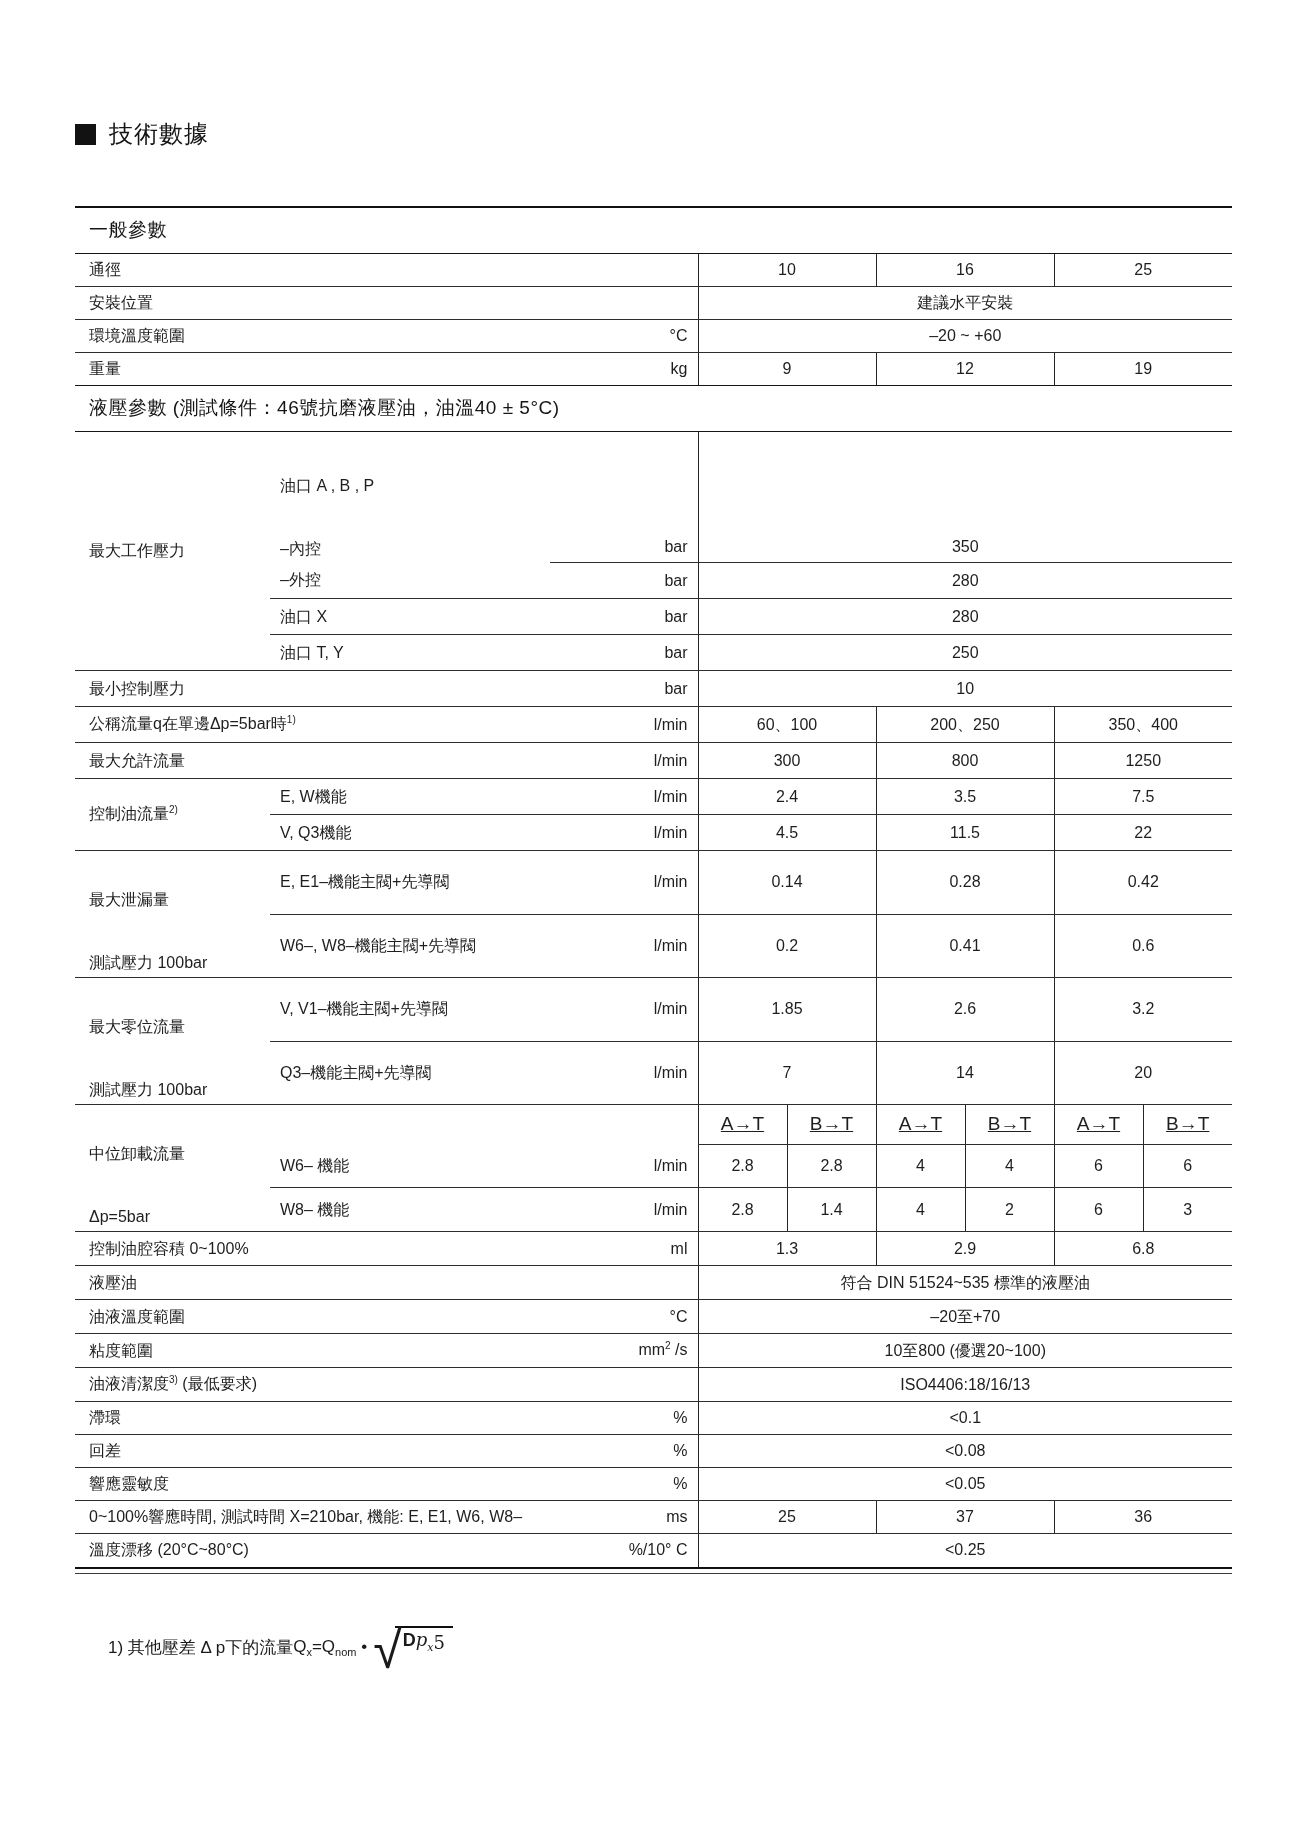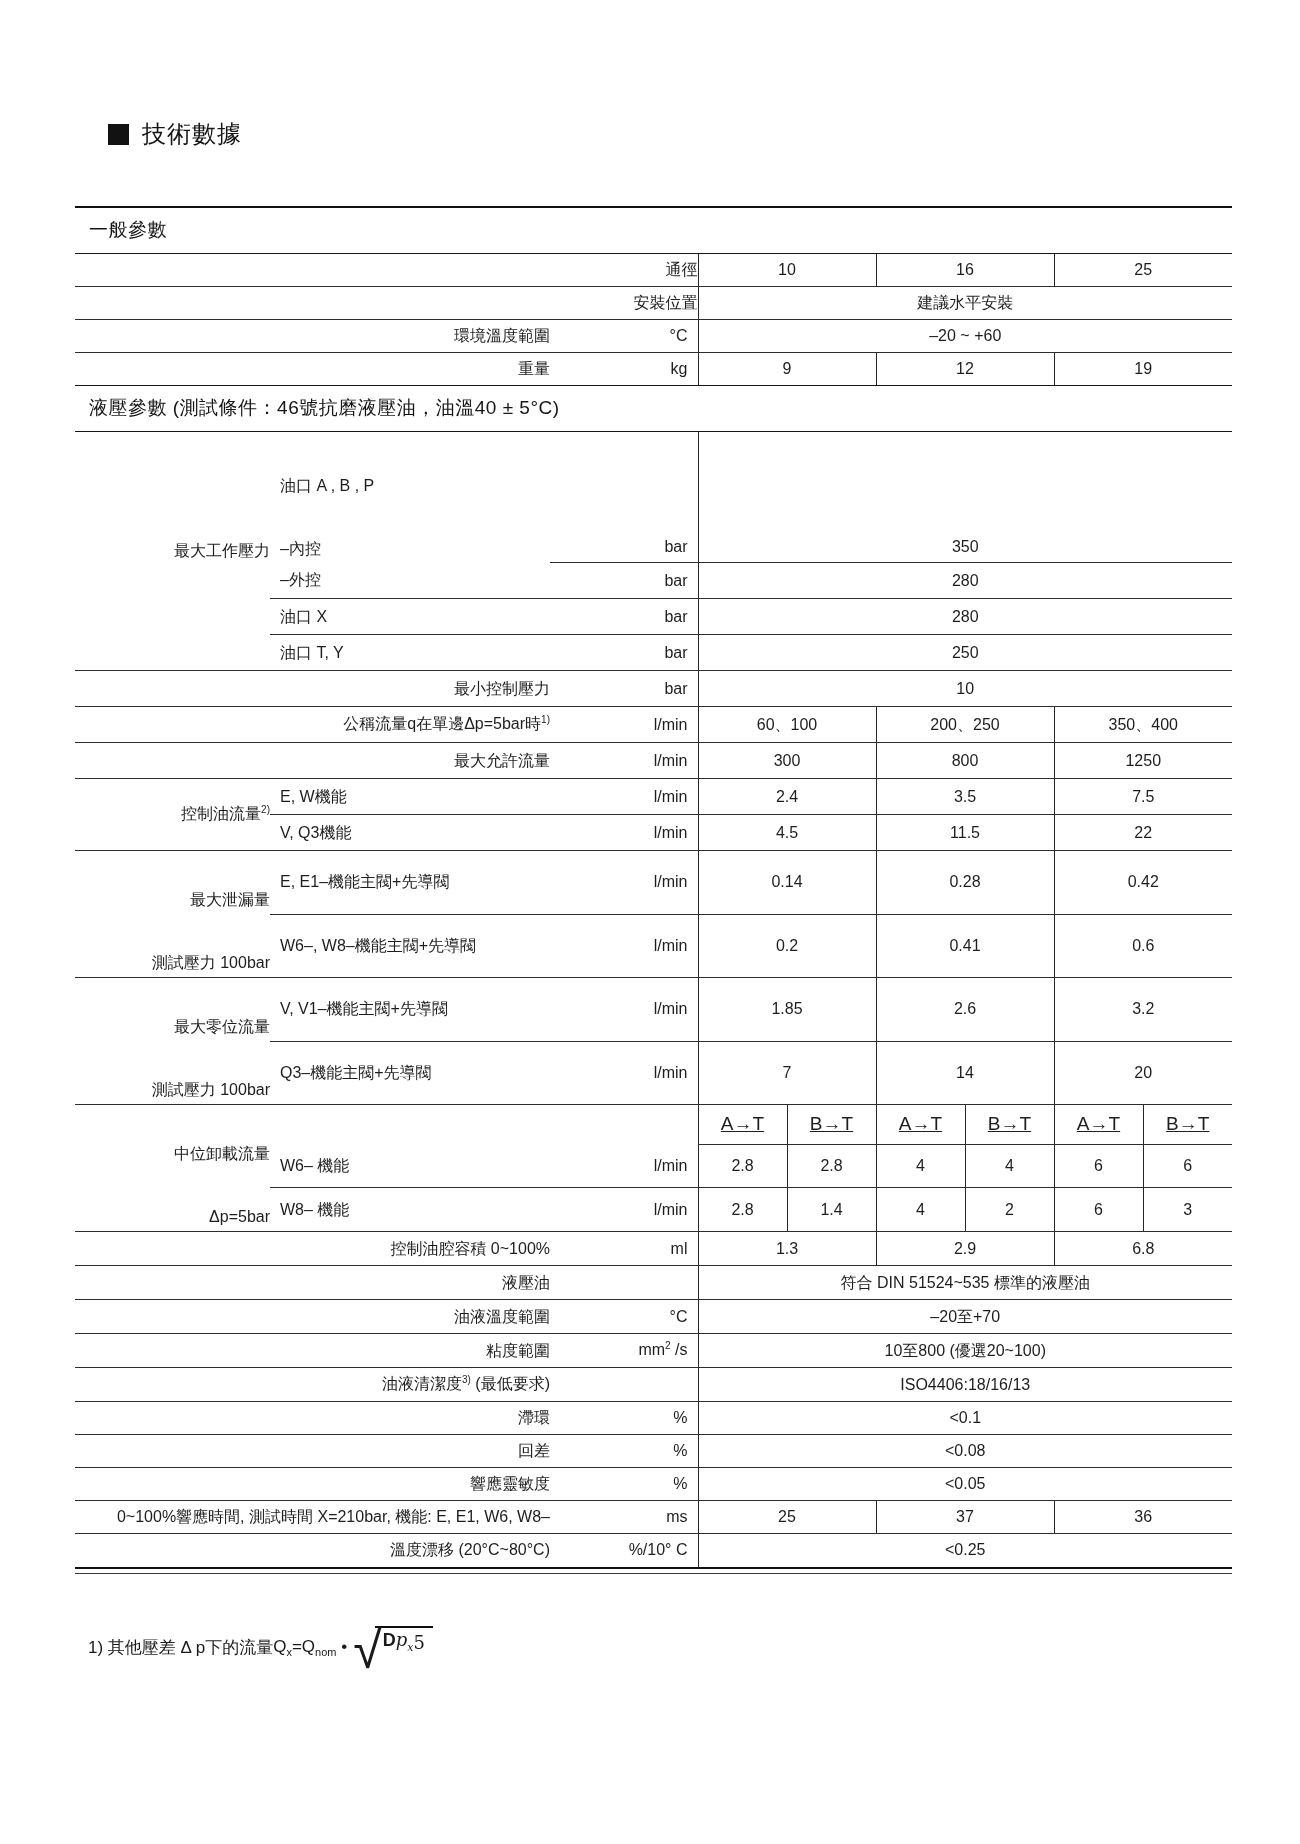--- a/index.html
+++ b/index.html
@@ -5,28 +5,28 @@
   * { margin:0; padding:0; box-sizing:border-box; }
   html,body { background:#ffffff; }
   body {
     width:1300px; height:1844px; overflow:hidden;
     font-family:"Liberation Sans","DejaVu Sans",sans-serif;
     color:#1c1c1c;
   }
   .page { width:1300px; height:1844px; padding-top:118px; }
 
   
-  .doc-title { display:flex; align-items:center; gap:13px; margin-left:108px; }
+  .doc-title { display:flex; align-items:center; gap:13px; margin-left:75px; }
   .title-square { width:21px; height:21px; background:#121212; }
   .doc-title-text { font-size:24px; letter-spacing:1px; color:#151515; }
 
   
   table { border-collapse:collapse; table-layout:fixed; width:1157px; margin-left:75px; margin-top:56px; }
   td { font-size:16px; color:#1e1e1e; vertical-align:middle; padding:0; line-height:1.25; }
-  .lab  { text-align:right; padding-left:14px; }
+  .lab  { text-align:left; padding-left:14px; }
   .sub  { text-align:left; padding-left:10px; }
   .unit { text-align:right; padding-right:10px; }
   .val  { text-align:center; }
   .section { font-size:19px; padding-left:14px; color:#161616; letter-spacing:0.5px; }
   .sup { font-size:10px; vertical-align:super; }
 
   .vl   { border-left:1.5px solid #262626; }
   .bb   { border-bottom:1px solid #2d2d2d; }
   .bb15 { border-bottom:1.8px solid #161616; }
   .bb2  { border-bottom:2.2px solid #111111; }
@@ -41,21 +41,21 @@
 
   .two-line div { line-height:28px;margin-top:35px; }
   .vbot { vertical-align:bottom; padding-bottom:5px; }
   .sub-top { vertical-align:top; padding-top:5px; }
   .ath { font-size:19px;text-decoration:underline; }
 
   .end-rule { width:1157px; margin-left:75px; margin-top:4px; border-top:1px solid #3a3a3a; }
 
   
   .footnotes { margin-left:88px; margin-top:38px; font-size:17px; color:#1a1a1a; }
-  .fn1 { display:flex; align-items:center; height:72px; }
+  .fn1 { display:flex; align-items:center; height:72px;margin-left:20px; }
   .fn-sub { font-size:11px; vertical-align:sub; }
   .radical { display:inline-flex; align-items:flex-start; margin-left:6px; }
   .rad-sign { font-size:52px; line-height:58px; font-weight:400; transform:translateY(2px); }
   .frac { display:inline-flex; flex-direction:row; align-items:center; border-top:2px solid #0f0f0f; margin-left:-7px; margin-top:7px; padding:1px 8px 0 8px; }
   .frac .num, .frac .den { font-family:"DejaVu Serif","Liberation Serif",serif; font-size:18px; line-height:22px; }
   .num b { font-family:"Liberation Sans","DejaVu Sans",sans-serif; font-weight:bold; font-style:normal; }
   .num i, .den i { font-style:italic; }
   .num sub { font-size:11px; font-style:italic; }
   .fn2 { margin-top:22px; }
   .fn3 { margin-top:30px; }

